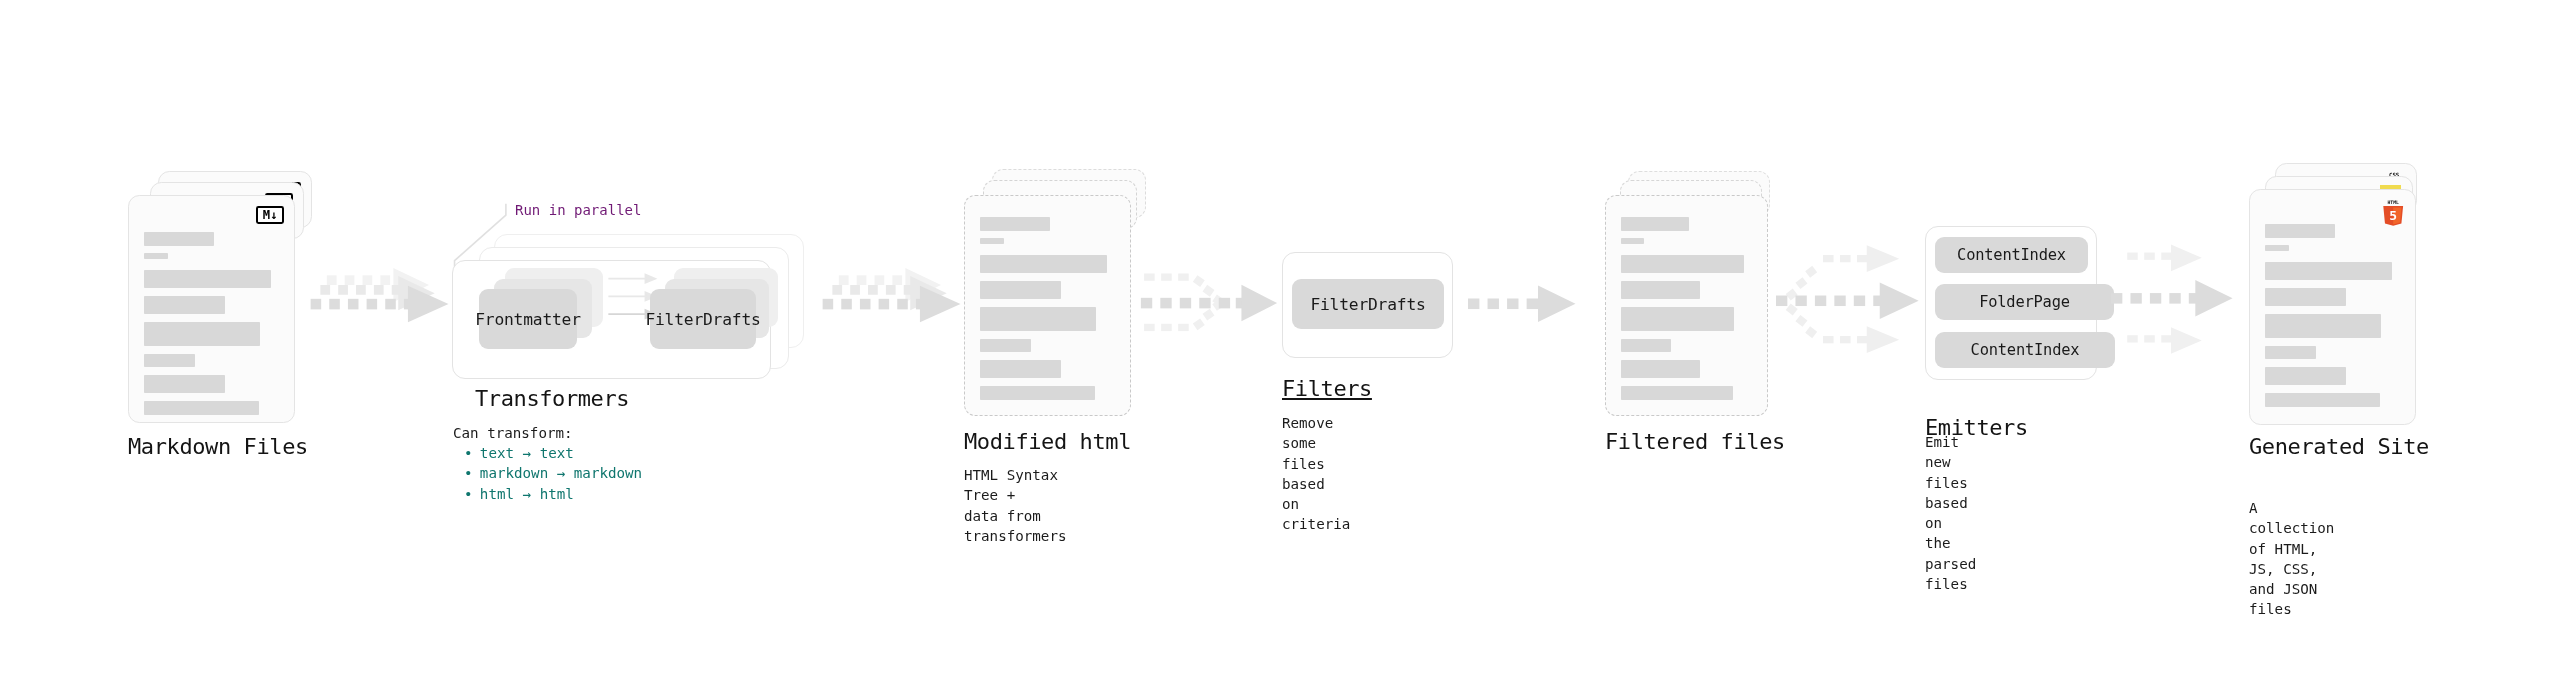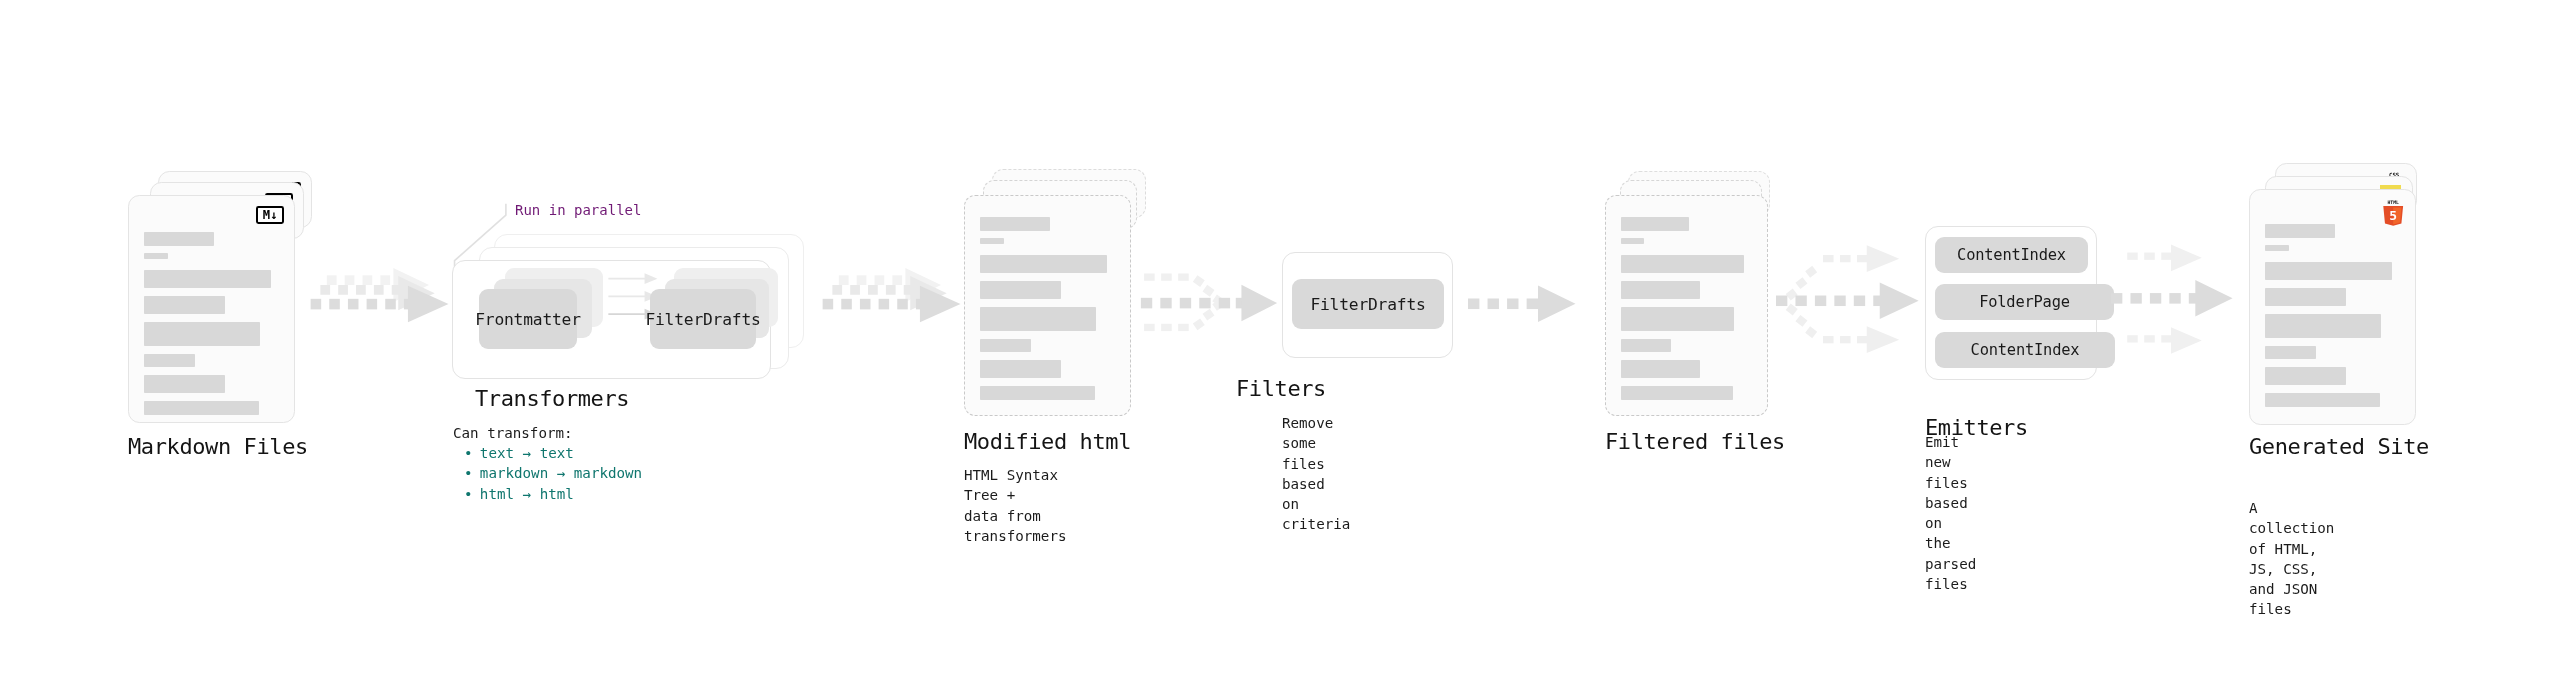--- a/index.html
+++ b/index.html
@@ -329,21 +329,21 @@
         <rect x="123" y="54" width="14" height="13"></rect>
       <polygon points="130,38 174,60.5 130,83"></polygon>
     </g>
   </svg>
 
   <div class="abs" style="left:0;top:0;">
     <div class="groupbox" style="left:1282px;top:252px;width:171px;height:106px;"></div>
     <div class="chip" style="left:1292px;top:279px;width:152px;height:50px;">
       <span>FilterDrafts</span>
     </div>
-    <div class="title" style="left:1236px;top:376px;">Filters</div>
+    <div class="title" style="left:1282px;top:376px;text-decoration:underline;">Filters</div>
     <div class="subtitle" style="left:1282px;top:413px;">Remove some files based
 on criteria</div>
   </div>
 
   <svg class="abs" style="left:1468px;top:282px;" width="114" height="46" viewBox="0 0 140 56">
     <g fill="#dcdcdc">
       <rect x="0" y="20" width="14" height="13"></rect>
         <rect x="24" y="20" width="14" height="13"></rect>
       <rect x="48" y="20" width="14" height="13"></rect>
         <rect x="72" y="20" width="14" height="13"></rect>

